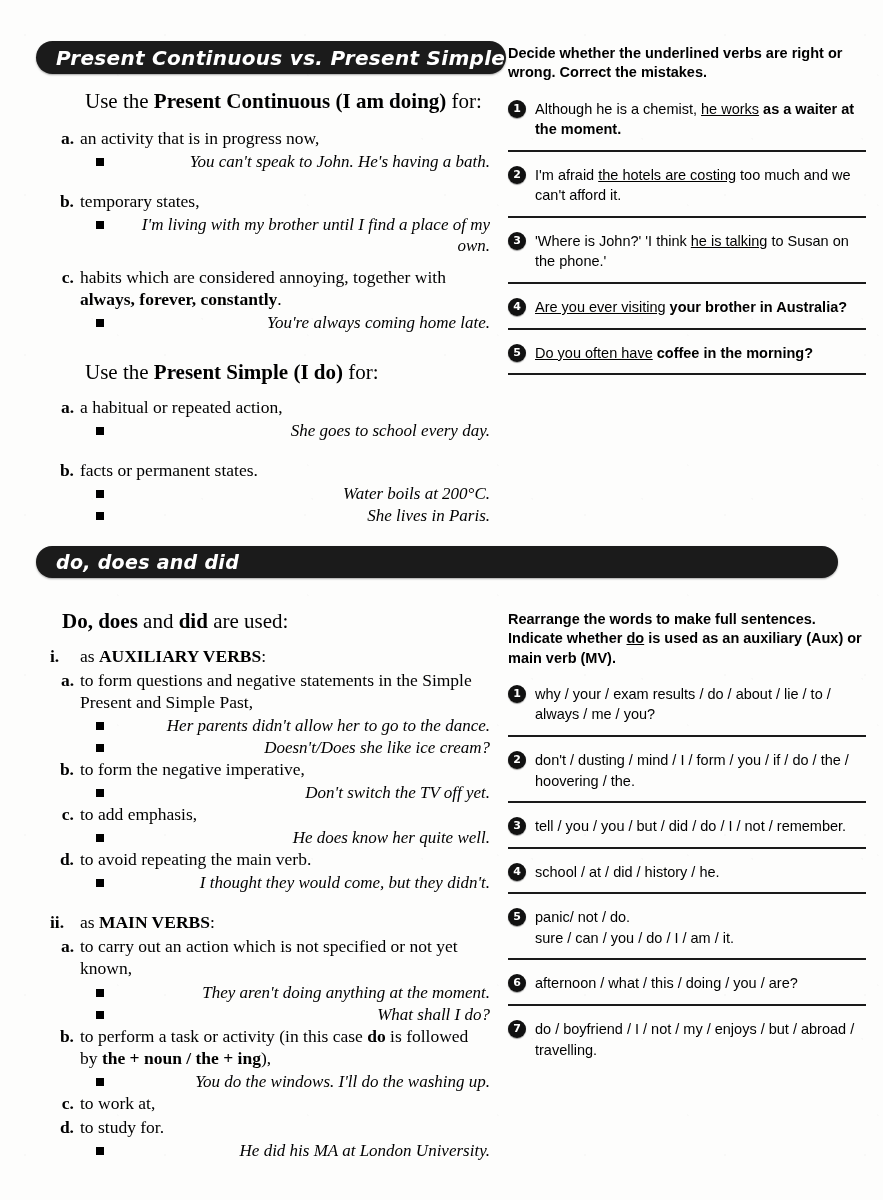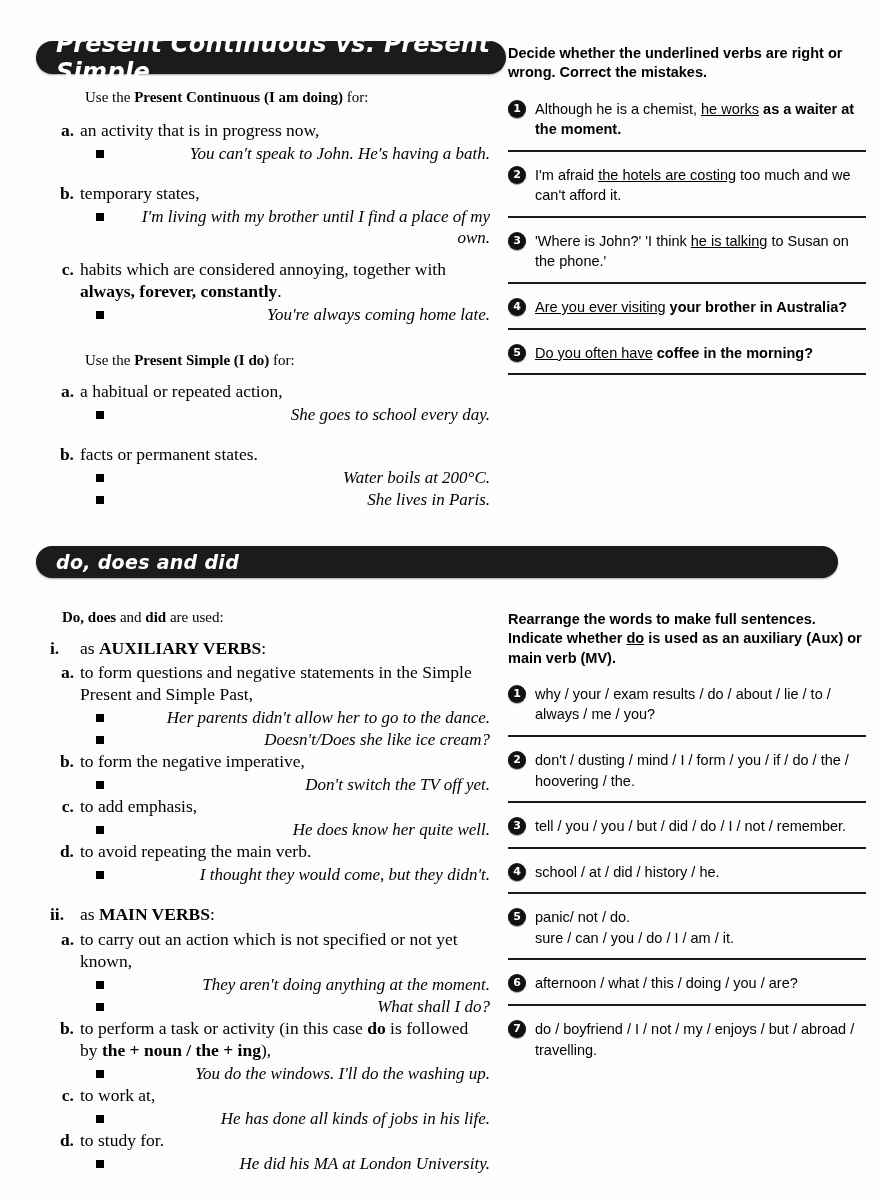--- a/index.html
+++ b/index.html
@@ -40,36 +40,36 @@
     font-family: "DejaVu Sans", sans-serif;
     font-weight: bold;
     font-style: italic;
     color: #ffffff;
     letter-spacing: 0.3px;
   }
   #banner-present {
     left: 36px; top: 41px; width: 470px; height: 33px;
   }
   #banner-present .banner-title {
-    font-size: 24px; padding-left: 20px;
+    font-size: 20px; padding-left: 20px;
   }
   #banner-do {
     left: 36px; top: 546px; width: 802px; height: 32px;
   }
   #banner-do .banner-title {
     font-size: 19px; padding-left: 20px;
   }
 
   
   .col-left  { position: absolute; left: 50px;  width: 440px; }
   .col-right { position: absolute; left: 508px; width: 358px; }
 
   
   .g-lead {
-    font-size: 15px;
+    font-size: 21px;
     line-height: 1.32;
     margin: 0 0 11px 35px;
   }
   .g-lead.tight { margin-bottom: 9px; }
   .g-item {
     display: flex;
     margin: 0 0 2px 0;
     font-size: 17.5px;
     line-height: 1.26;
   }
@@ -337,24 +337,20 @@
     </div>
     <div class="g-ex">
       <span class="sq"></span>
       <span class="txt">You do the windows. I'll do the washing up.</span>
     </div>
 
     <div class="g-item">
       <span class="g-marker">c.</span>
       <span class="g-text">to work at,</span>
     </div>
-    <div class="g-ex">
-      <span class="sq"></span>
-      <span class="txt">He has done all kinds of jobs in his life.</span>
-    </div>
 
     <div class="g-item">
       <span class="g-marker">d.</span>
       <span class="g-text">to study for.</span>
     </div>
     <div class="g-ex">
       <span class="sq"></span>
       <span class="txt">He did his MA at London University.</span>
     </div>
   </div>

